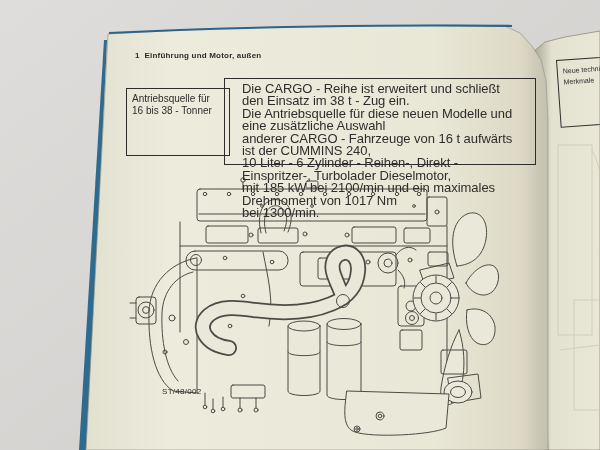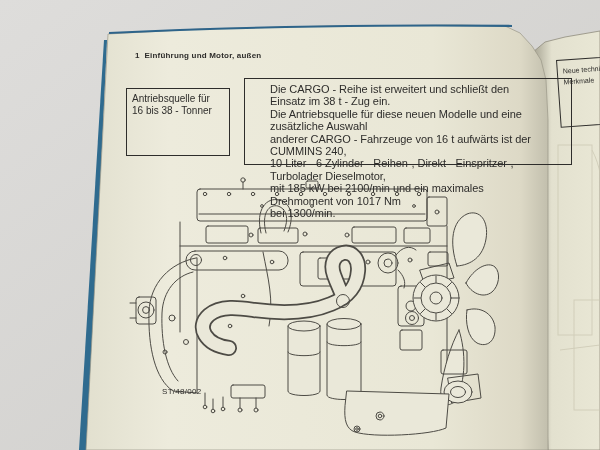--- a/index.html
+++ b/index.html
@@ -3,22 +3,22 @@
 <meta charset="utf-8">
 <style>
   html,body{margin:0;padding:0;background:#d7d6d3;}
   .stage{position:relative;width:600px;height:450px;overflow:hidden;
          font-family:"Liberation Sans","DejaVu Sans",sans-serif;color:#2e2d2b;}
   .stage svg{position:absolute;left:0;top:0;z-index:1;}
   .txt{position:absolute;z-index:2;white-space:pre;}
   .page-header{left:135px;top:51px;font-size:8px;font-weight:bold;letter-spacing:.2px;}
   .sidebar-box{left:126px;top:80px;width:92px;height:58px;border:1.5px solid #2e2d2b;
                padding:4px 5px;font-size:10px;line-height:11.5px;white-space:pre-line;margin-top:8px;}
-  .intro-box{left:244px;top:78px;width:276px;height:77px;border:1.5px solid #2e2d2b;
-             padding:4px 25px;font-size:11px;line-height:12.4px;white-space:pre-line;letter-spacing:-0.05px;}
+  .intro-box{left:224px;top:78px;width:276px;height:77px;border:1.5px solid #2e2d2b;
+             padding:4px 17px;font-size:13px;line-height:12.4px;white-space:pre-line;letter-spacing:-0.05px;}
   .caption{left:132px;top:387px;font-size:8px;letter-spacing:.3px;padding-left:30px;}
   .nextpage-box{left:556px;top:60px;width:80px;height:56px;border:1.5px solid #2e2d2b;
                 padding:5px 5px;font-size:7px;line-height:11px;white-space:pre-line;
                 transform:rotate(-4deg);transform-origin:left top;}
 </style>
 </head>
 <body>
 
 <div class="stage">
 

